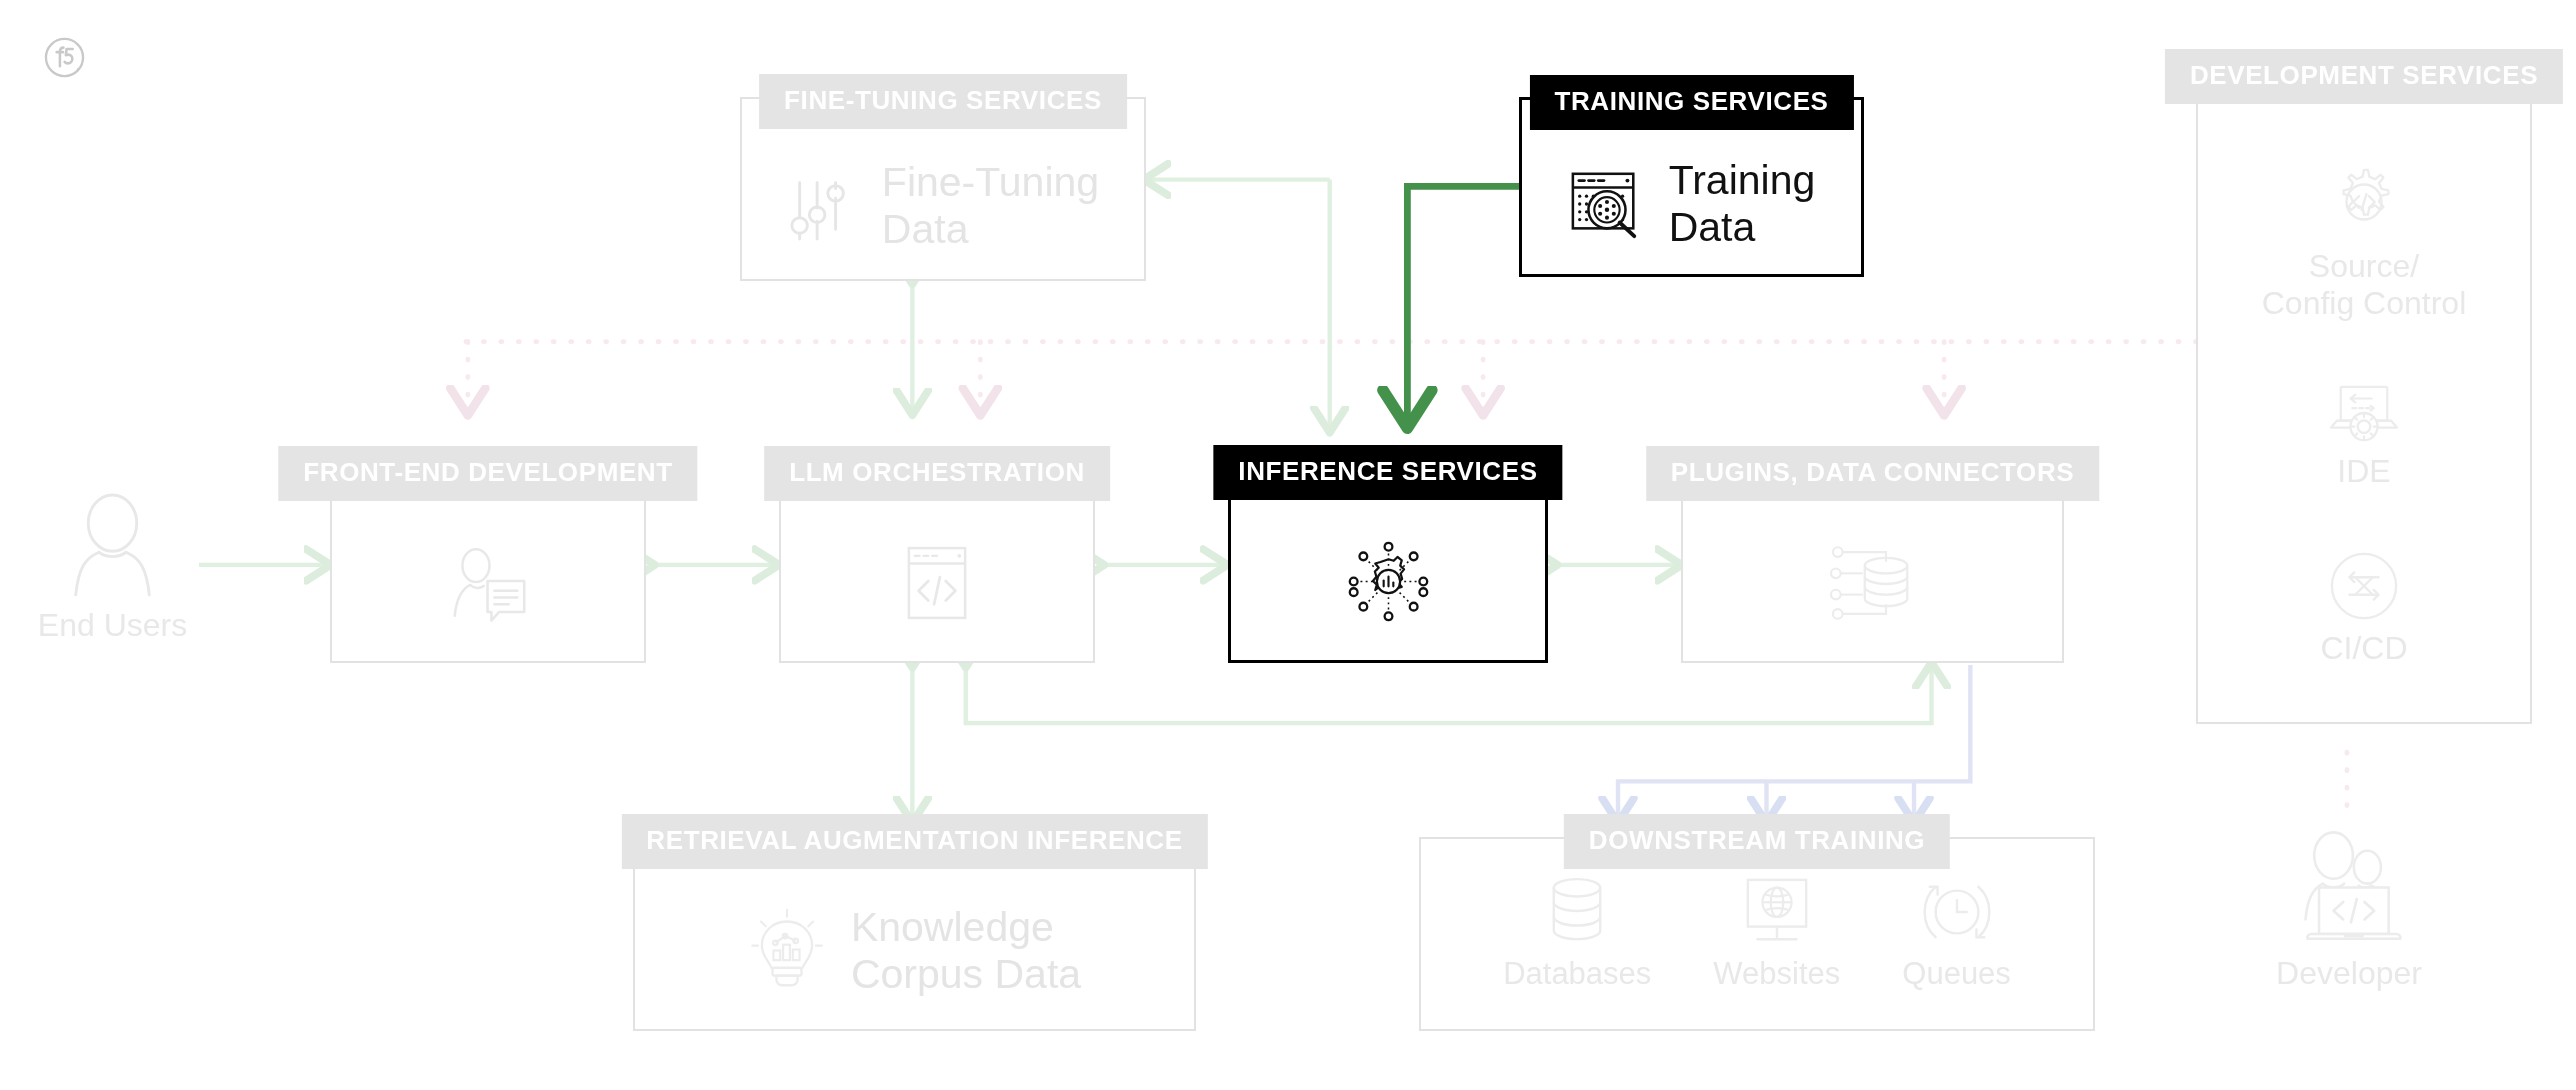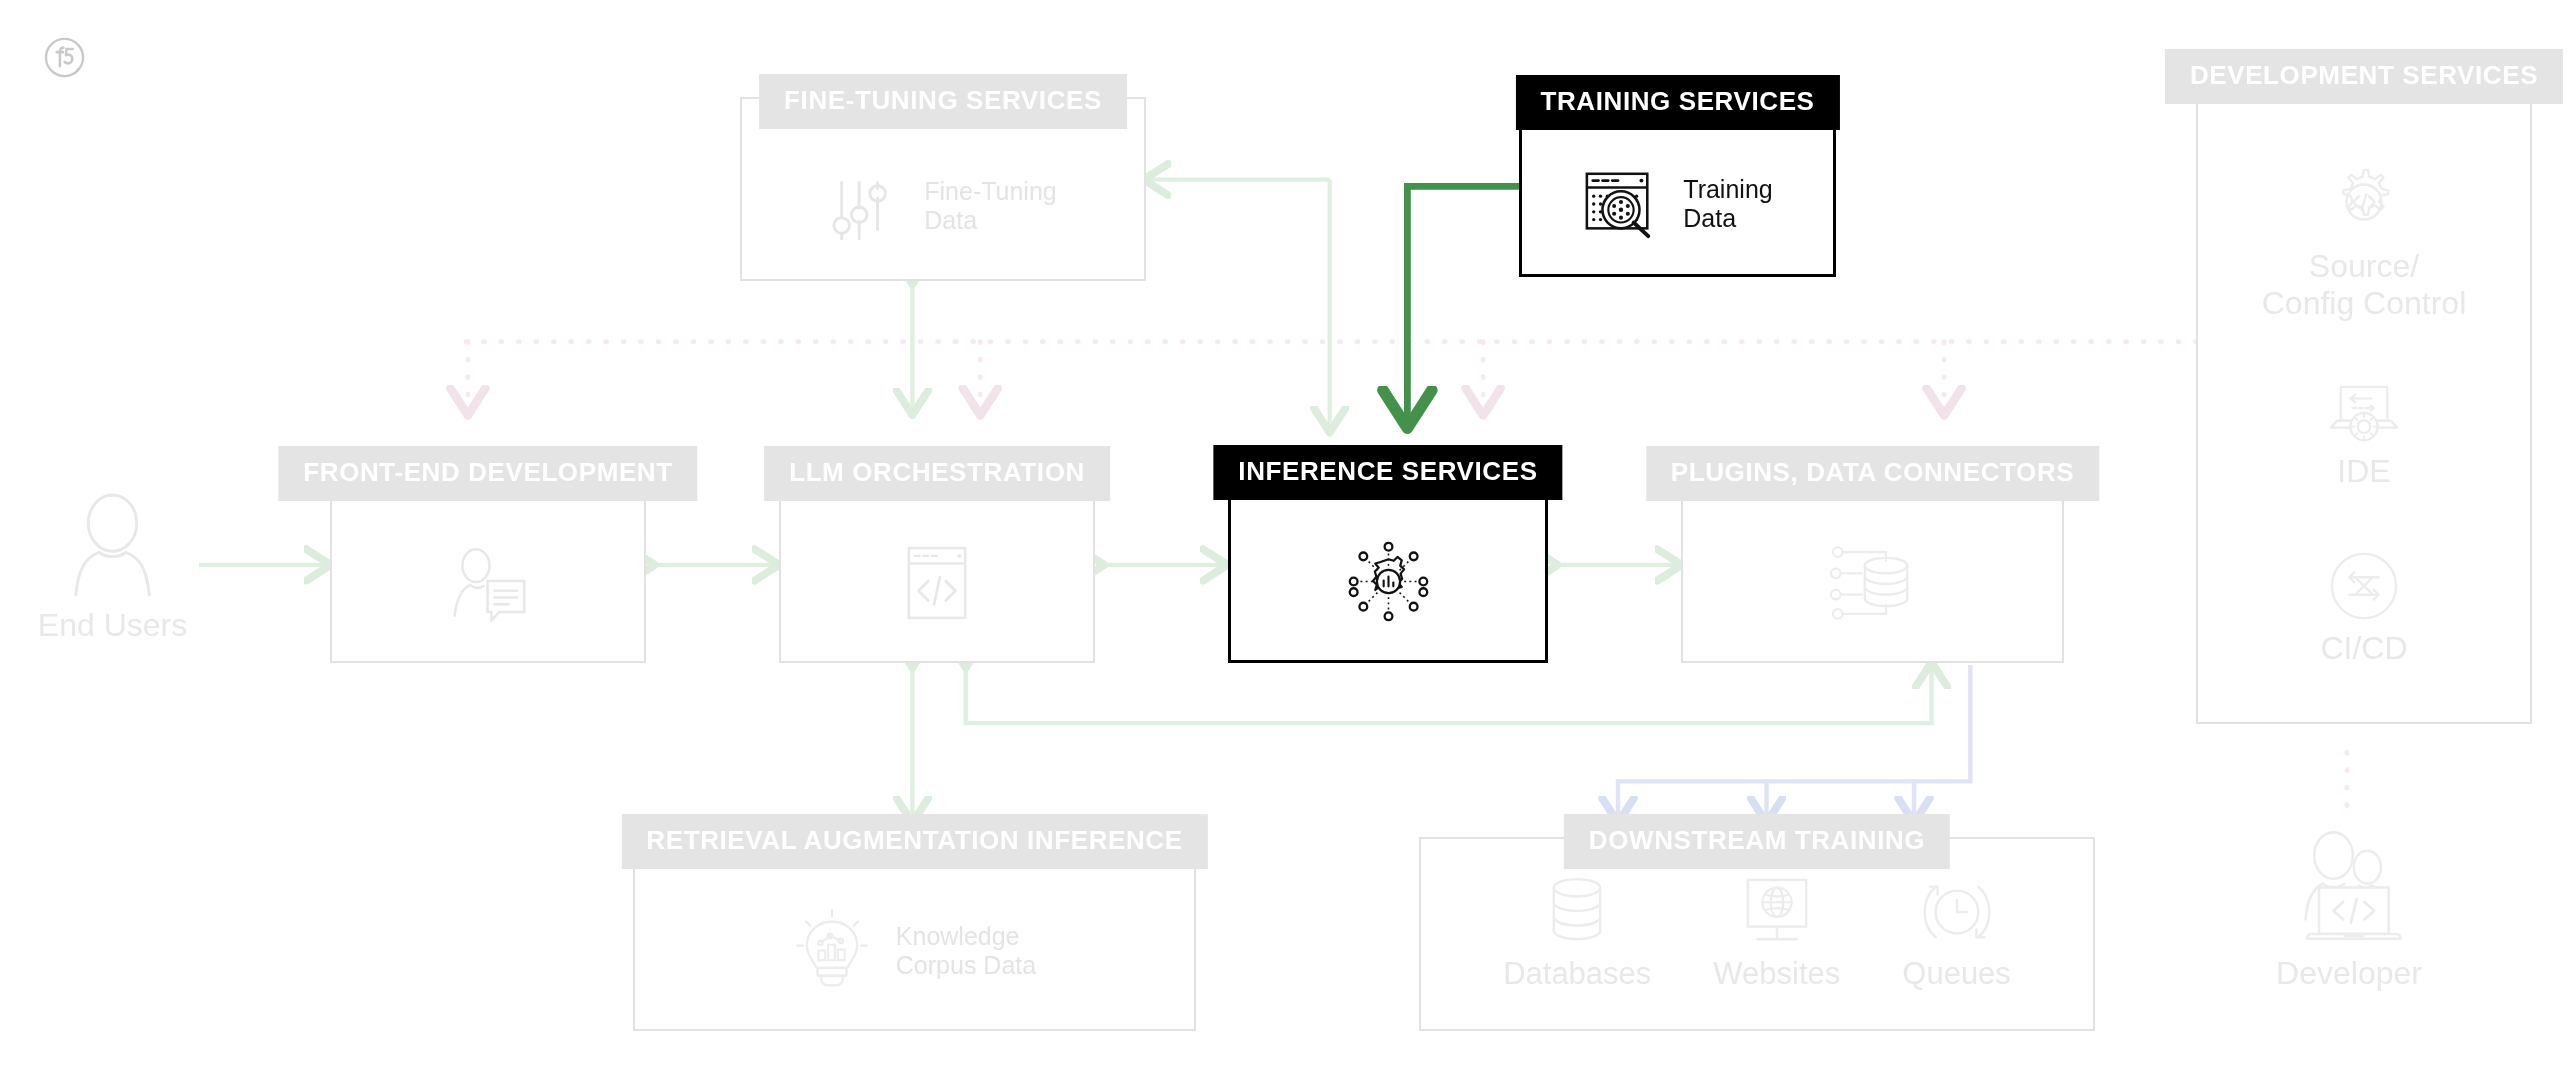--- a/index.html
+++ b/index.html
@@ -25,21 +25,21 @@
   }
   .node.active > .node-title { background: #000000; color: #ffffff; }
 
   
   .node-body {
     position: absolute; left: 0; right: 0; top: 0; bottom: 0;
     display: flex; align-items: center; justify-content: center;
     gap: 25px; padding: 43px 17.5px 9.7px 17.5px;
   }
   .node-label {
-    font-size: 25px; line-height: 1.14; color: #e4e4e4;
+    font-size: 41px; line-height: 1.14; color: #e4e4e4;
     font-family: "Liberation Sans", sans-serif; white-space: pre-line;
   }
   .node.active .node-label { color: #111111; }
 
   .ico { flex: none; display: block; }
   .ico svg { display: block; }
 
   
   .actor { position: absolute; display: flex; flex-direction: column;
            align-items: center; justify-content: flex-start; }
@@ -172,21 +172,21 @@
             <circle cx="31" cy="47" r="8"></circle>
             <circle cx="50" cy="25" r="8"></circle>
           </g>
         </svg>
       </span>
       <span class="node-label">Fine-Tuning
 Data</span>
     </div>
   </div>
 
-  <div class="node active" style="left:1519px; top:97px; width:317px; height:180px;">
+  <div class="node active" style="left:1519px; top:97px; width:345px; height:180px;">
     <div class="node-title">TRAINING SERVICES</div>
     <div class="node-body">
       <span class="ico">
         <svg width="76" height="76" viewBox="0 0 78 78">
           <rect x="5" y="8" width="62" height="56" fill="none" stroke="#111" stroke-width="2.6"></rect>
           <line x1="5" y1="22" x2="67" y2="22" stroke="#111" stroke-width="2.6"></line>
           <g stroke="#111" stroke-width="2.6" stroke-linecap="round">
             <line x1="11" y1="15" x2="17" y2="15"></line>
             <line x1="21" y1="15" x2="27" y2="15"></line>
             <line x1="31" y1="15" x2="37" y2="15"></line>

